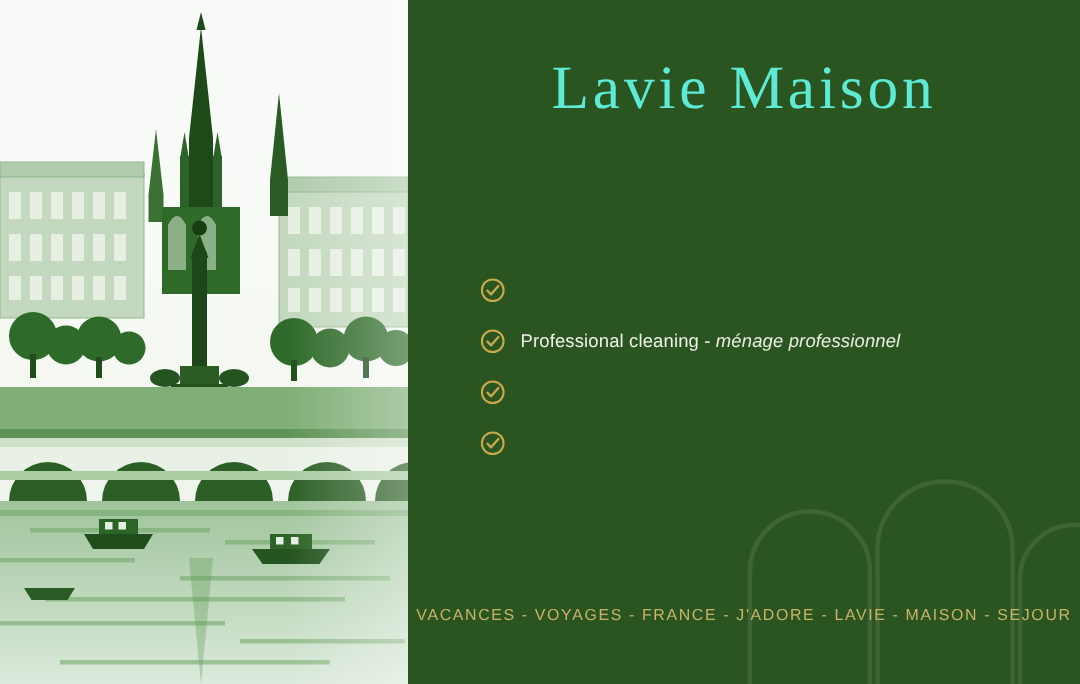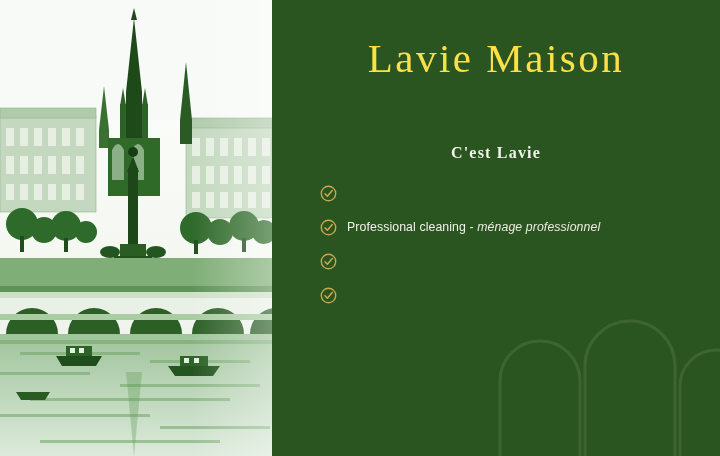--- a/index.html
+++ b/index.html
@@ -55,21 +55,21 @@
 
   .brand-title {
     position: absolute;
     left: 0;
     right: 0;
     top: 34px;
     text-align: center;
     font-family: "Liberation Serif", serif;
     font-size: 41px;
     letter-spacing: 2.5px;
-    color: #fde047;
+    color: #5eead4;
     font-weight: 400;
     white-space: nowrap;
   }
 
   .subtitle {
     position: absolute;
     left: 0;
     right: 0;
     top: 144px;
     text-align: center;
@@ -319,23 +319,20 @@
         <path d="M95 185 V80 a45 45 0 0 1 90 0 V185"></path>
         <path d="M190 185 V100 a36 36 0 0 1 72 0 V185"></path>
         <path d="M0 185 H262"></path>
       </g>
     </svg>
 
     <div class="brand-title">
       <span>Lavie Maison</span>
     </div>
 
-    <div class="subtitle">
-      <span>C'est Lavie</span>
-    </div>
 
     <div class="feature-list">
 
 
       <div class="feature-row">
         <span class="check-icon">
           <svg viewBox="0 0 20 20" xmlns="http://www.w3.org/2000/svg">
             <circle cx="10" cy="10" r="8.5" fill="none" stroke="#c9a94e" stroke-width="1.6"></circle>
             <path d="M5.8 10.3 L8.7 13.2 L14.4 6.6" fill="none" stroke="#c9a94e" stroke-width="1.8" stroke-linecap="round" stroke-linejoin="round"></path>
           </svg>
@@ -365,15 +362,16 @@
         <span class="check-icon">
           <svg viewBox="0 0 20 20" xmlns="http://www.w3.org/2000/svg">
             <circle cx="10" cy="10" r="8.5" fill="none" stroke="#c9a94e" stroke-width="1.6"></circle>
             <path d="M5.8 10.3 L8.7 13.2 L14.4 6.6" fill="none" stroke="#c9a94e" stroke-width="1.8" stroke-linecap="round" stroke-linejoin="round"></path>
           </svg>
         </span>
       </div>
 
     </div>
 
+    <div class="footer-tags">VACANCES - VOYAGES - FRANCE - J'ADORE - LAVIE - MAISON - SEJOUR</div>
   </div>
 
 </div>
 
 </body></html>

